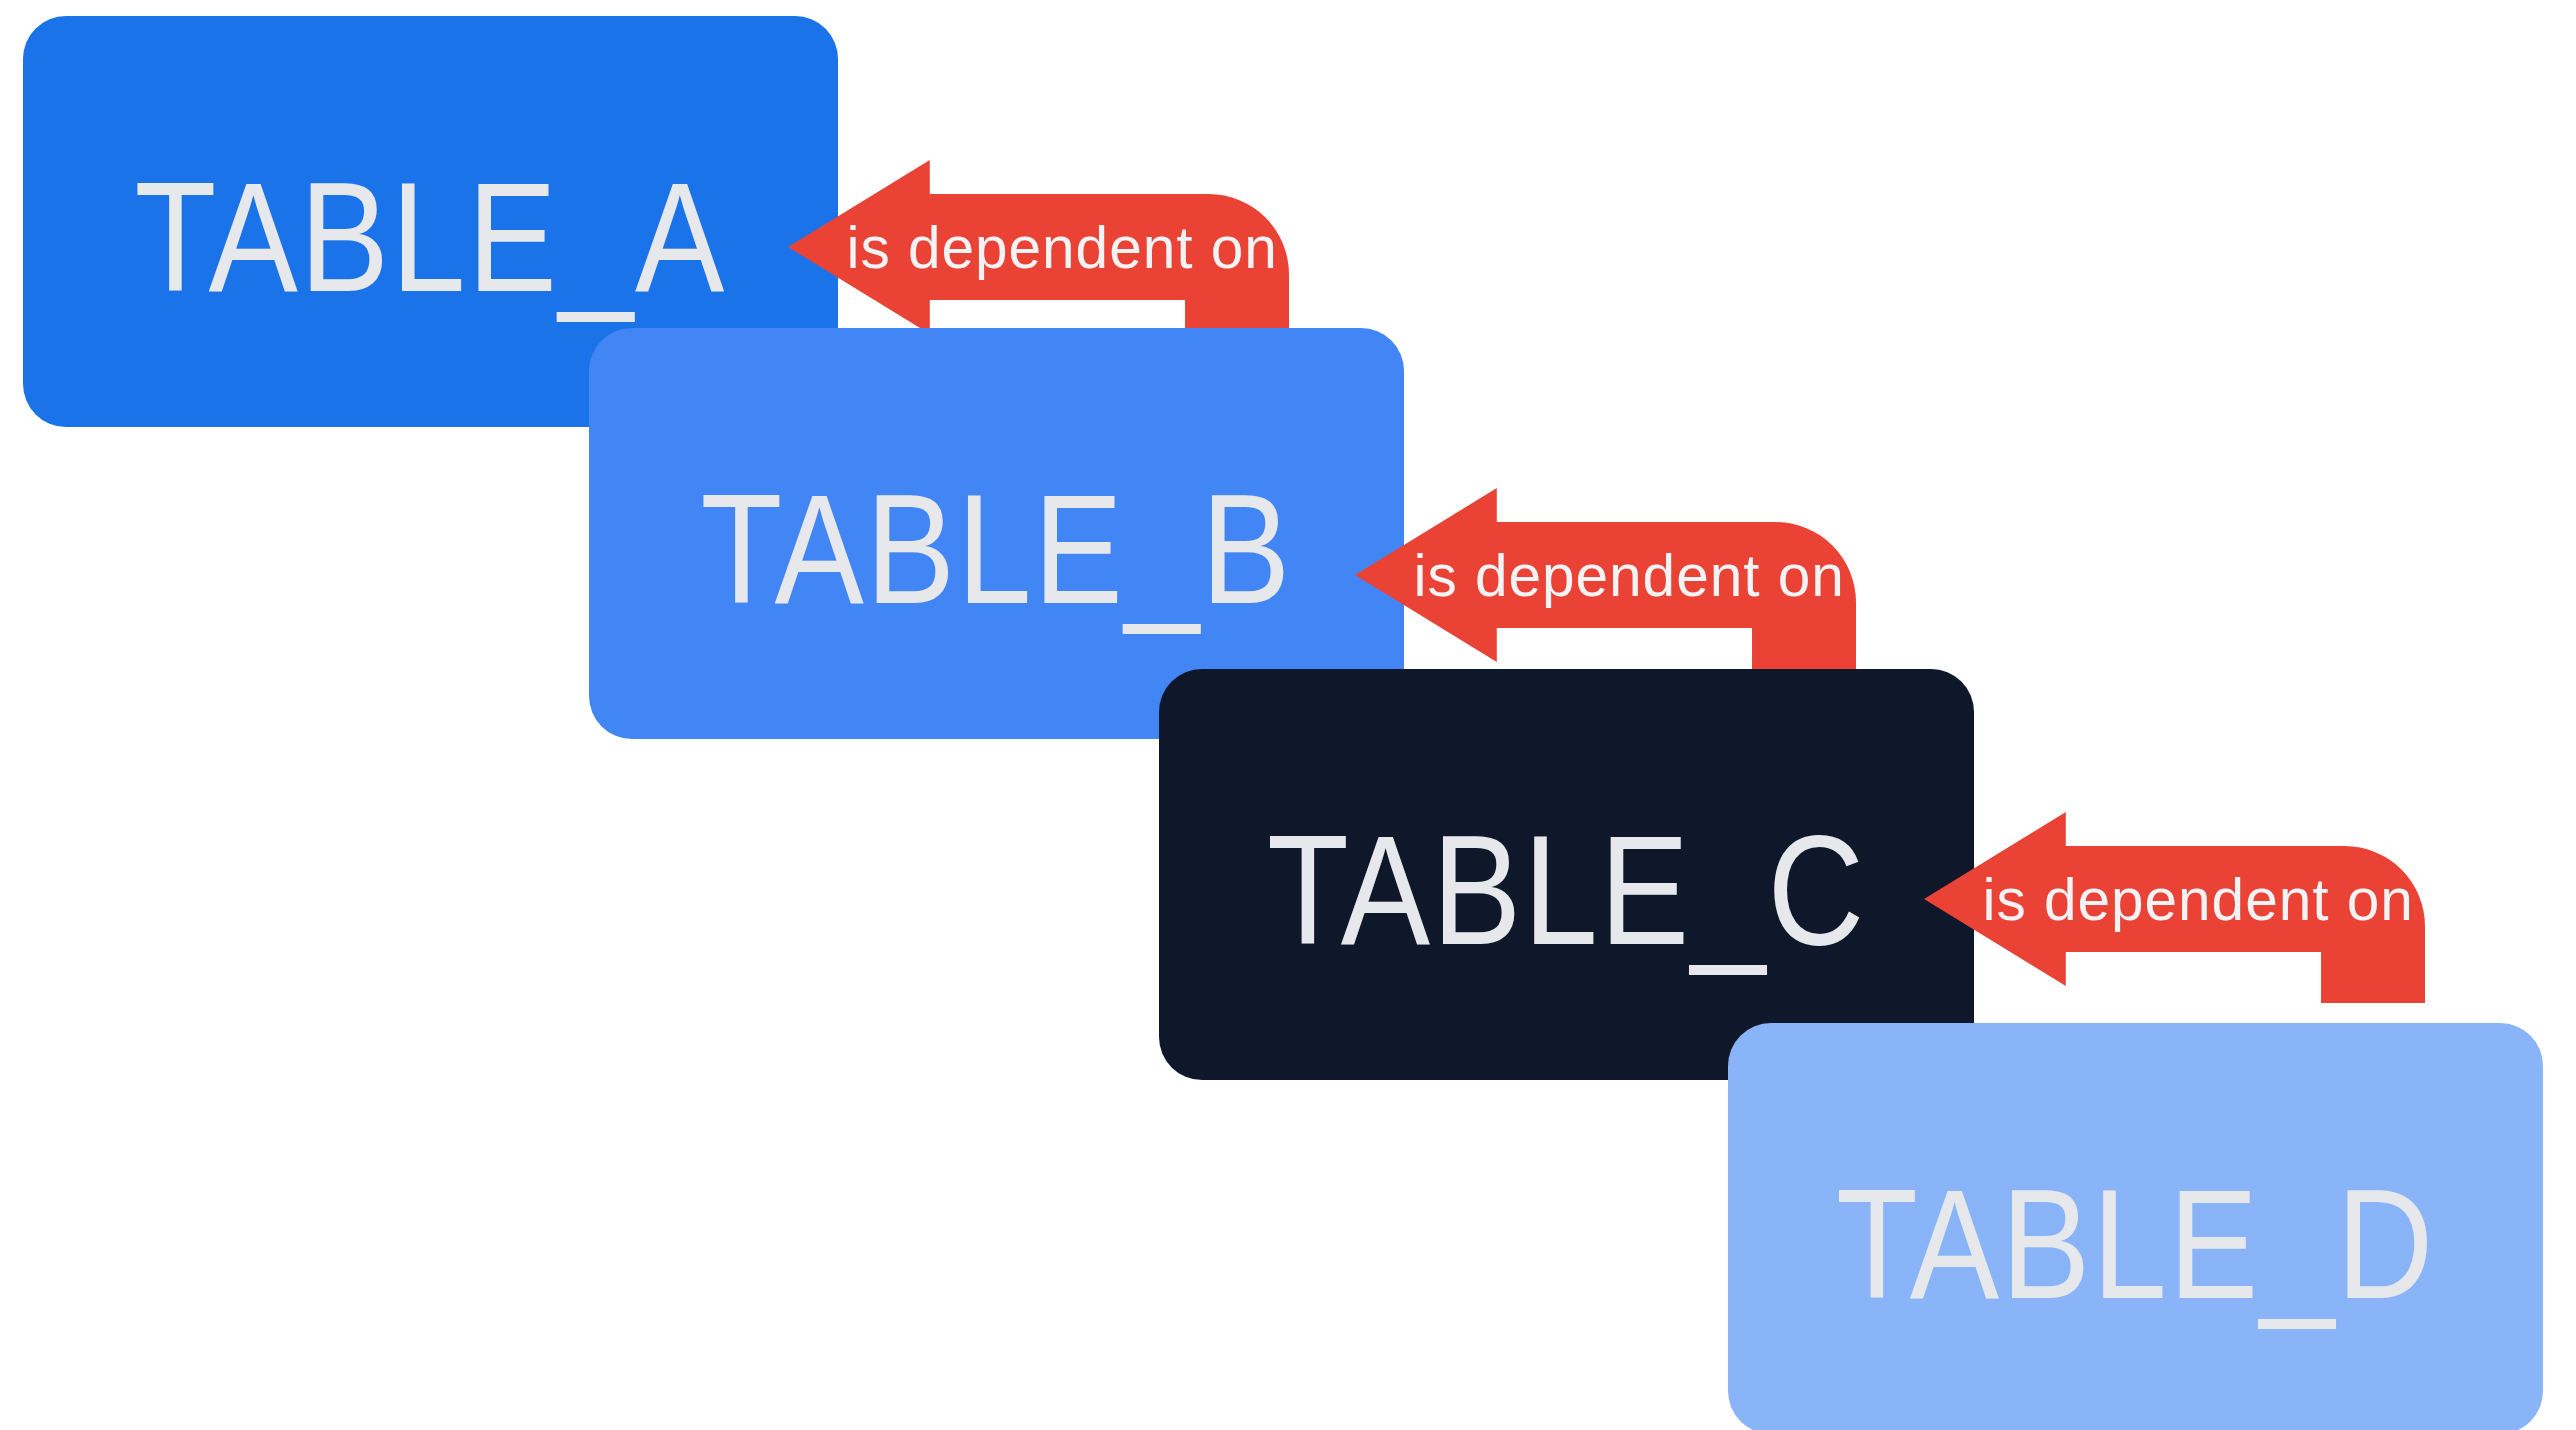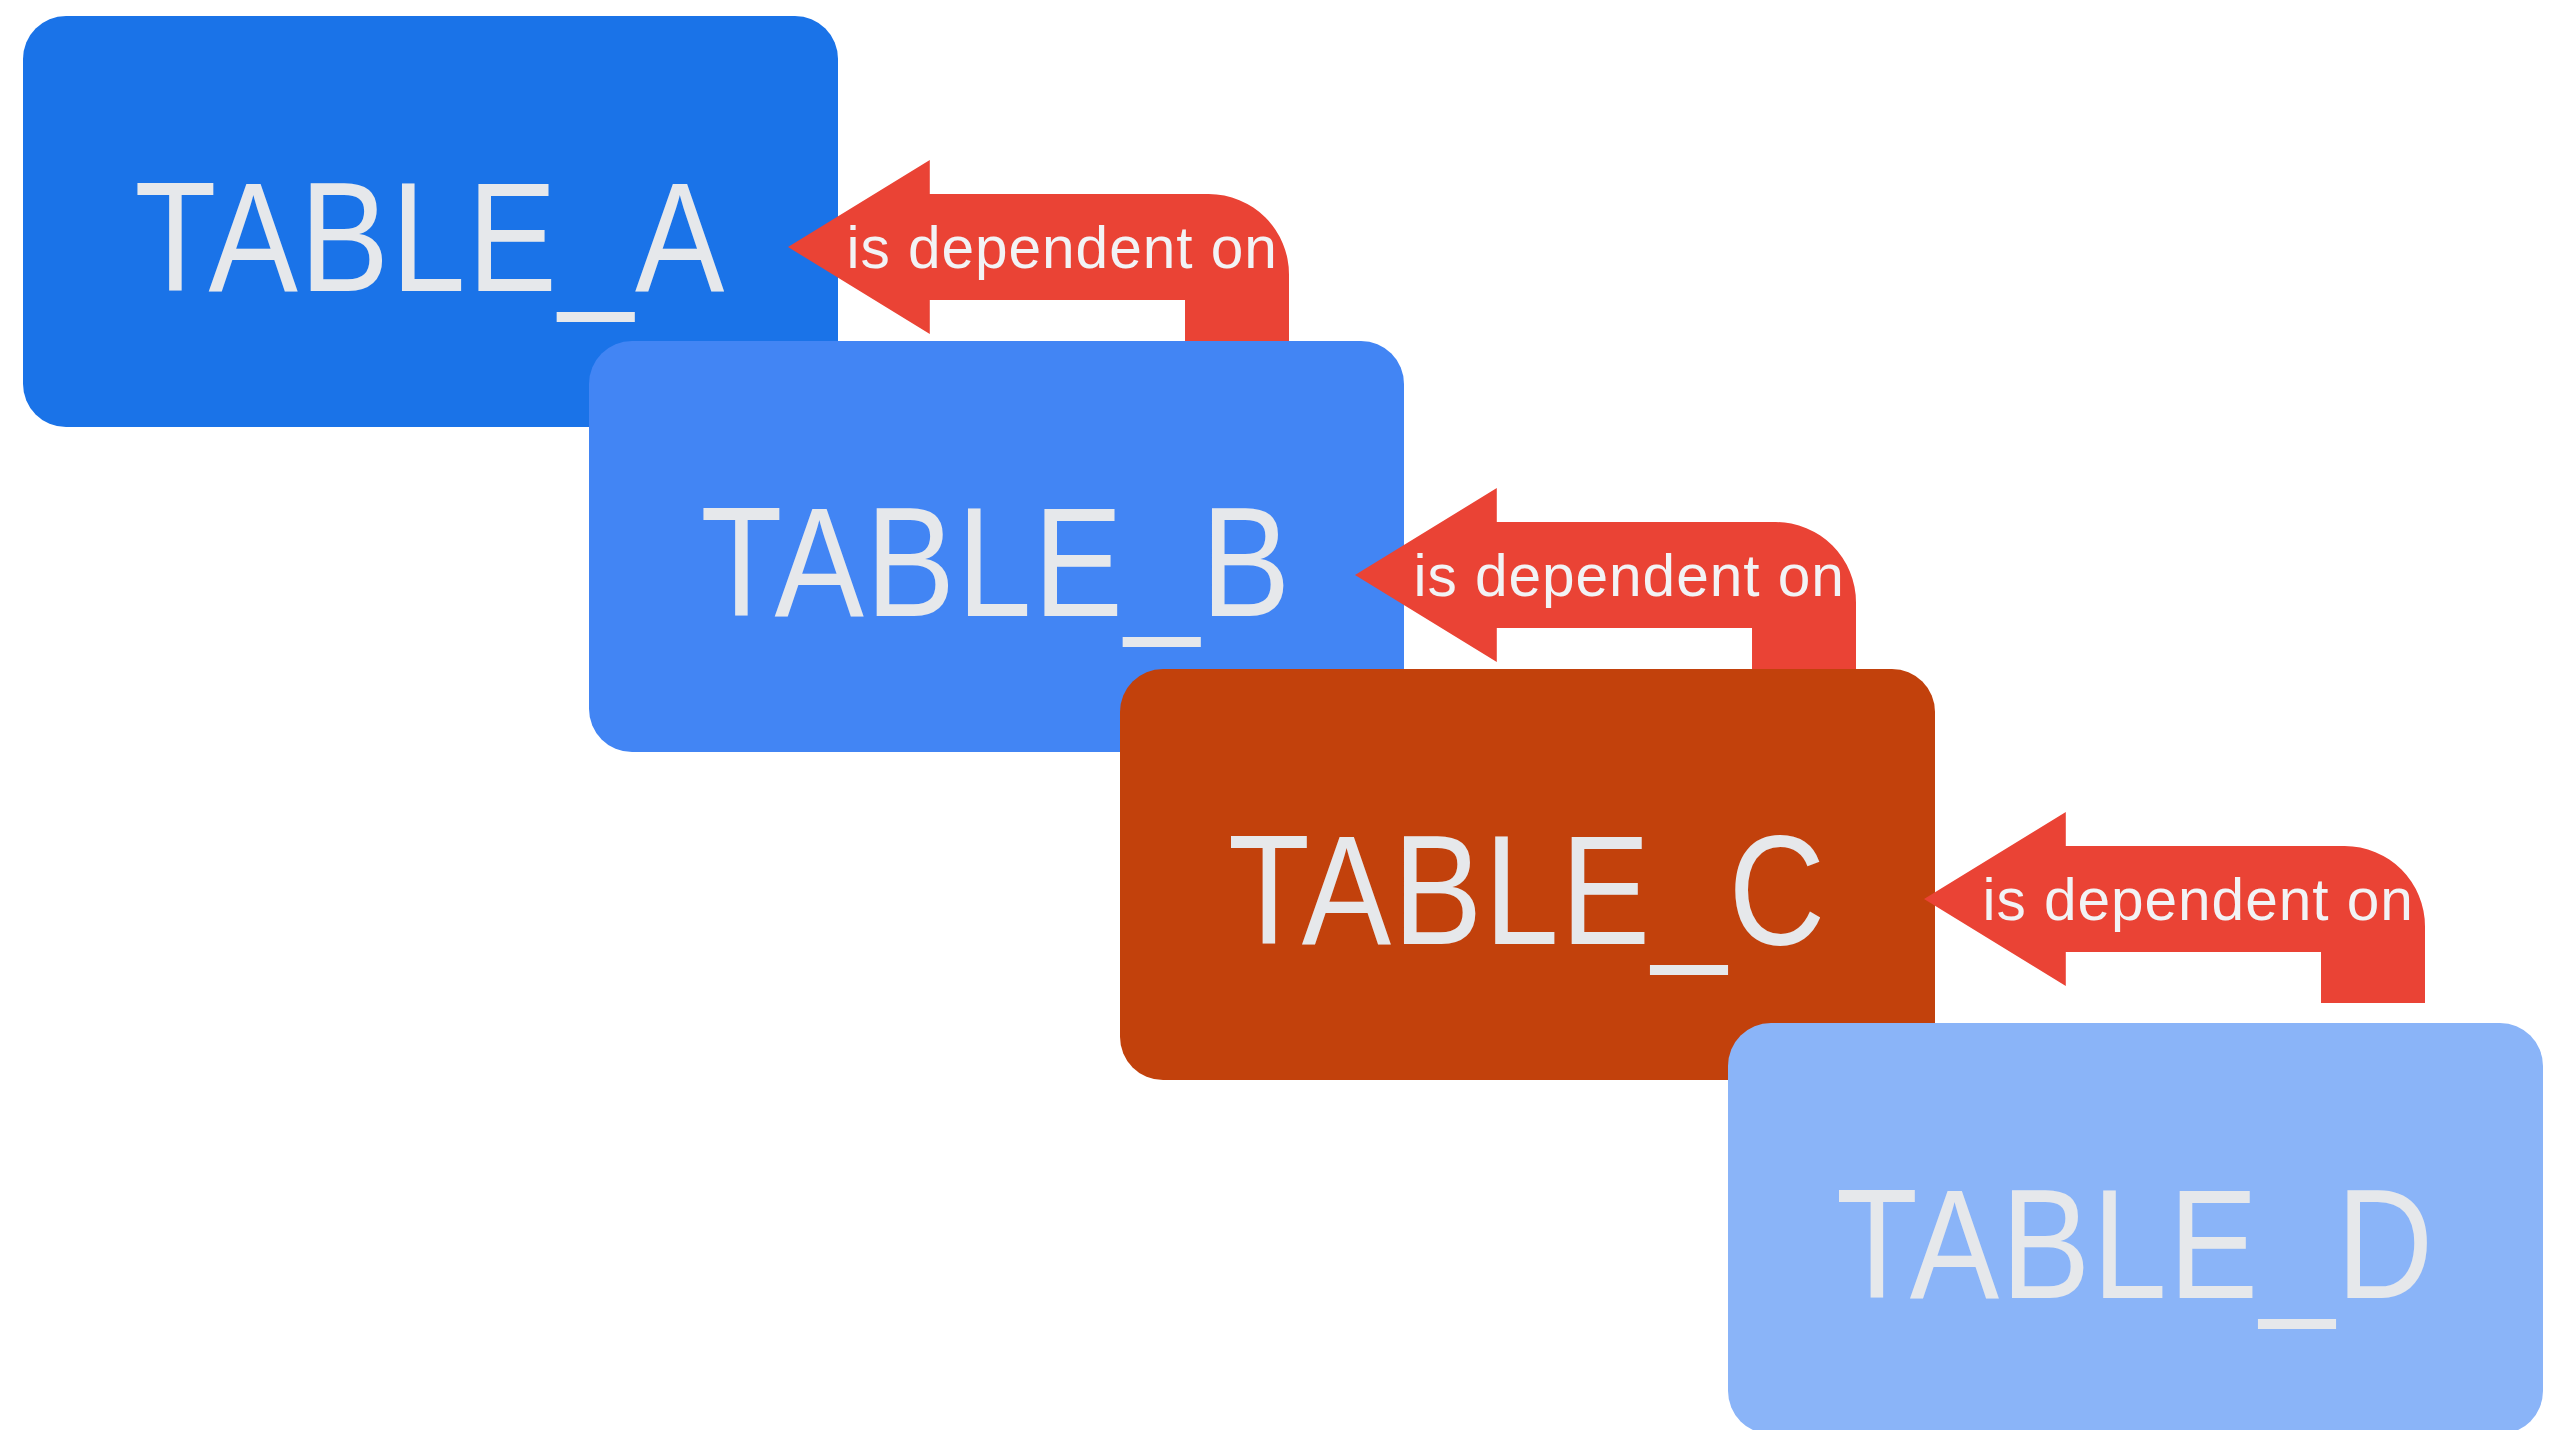--- a/index.html
+++ b/index.html
@@ -46,30 +46,30 @@
 
   <div class="tbox" style="left: 23px; top: 16px; background-color: rgb(26, 115, 232);">
     <span class="tlabel" style="color: rgb(230, 232, 235);">TABLE_A</span>
   </div>
 
   <svg class="arrow" style="left:788px;top:160px;" width="501" height="191" viewBox="0 0 530 202">
     <path d="M 0 92 L 150 0 L 150 36 H 445 A 85 85 0 0 1 530 121 V 202 H 420 V 148 H 150 L 150 184 Z" fill="#EA4335"></path>
     <text class="atext" x="290" y="93" text-anchor="middle" dominant-baseline="central" fill="#F2F3F5">is dependent on</text>
   </svg>
 
-  <div class="tbox" style="left: 589px; top: 341px; background-color: rgb(66, 133, 244);">
+  <div class="tbox" style="left: 589px; top: 328px; background-color: rgb(66, 133, 244);">
     <span class="tlabel" style="color: rgb(230, 232, 235);">TABLE_B</span>
   </div>
 
   <svg class="arrow" style="left:1355px;top:488px;" width="501" height="191" viewBox="0 0 530 202">
     <path d="M 0 92 L 150 0 L 150 36 H 445 A 85 85 0 0 1 530 121 V 202 H 420 V 148 H 150 L 150 184 Z" fill="#EA4335"></path>
     <text class="atext" x="290" y="93" text-anchor="middle" dominant-baseline="central" fill="#F2F3F5">is dependent on</text>
   </svg>
 
-  <div class="tbox" style="left: 1120px; top: 669px; background-color: #c2410c;">
+  <div class="tbox" style="left: 1159px; top: 669px; background-color: #0f172a;">
     <span class="tlabel" style="color: rgb(230, 232, 235);">TABLE_C</span>
   </div>
 
   <svg class="arrow" style="left:1924px;top:812px;" width="501" height="191" viewBox="0 0 530 202">
     <path d="M 0 92 L 150 0 L 150 36 H 445 A 85 85 0 0 1 530 121 V 202 H 420 V 148 H 150 L 150 184 Z" fill="#EA4335"></path>
     <text class="atext" x="290" y="93" text-anchor="middle" dominant-baseline="central" fill="#F2F3F5">is dependent on</text>
   </svg>
 
   <div class="tbox" style="left: 1728px; top: 994px; background-color: rgb(138, 180, 248); margin-top: 29px;">
     <span class="tlabel" style="color: rgb(230, 232, 235);">TABLE_D</span>

